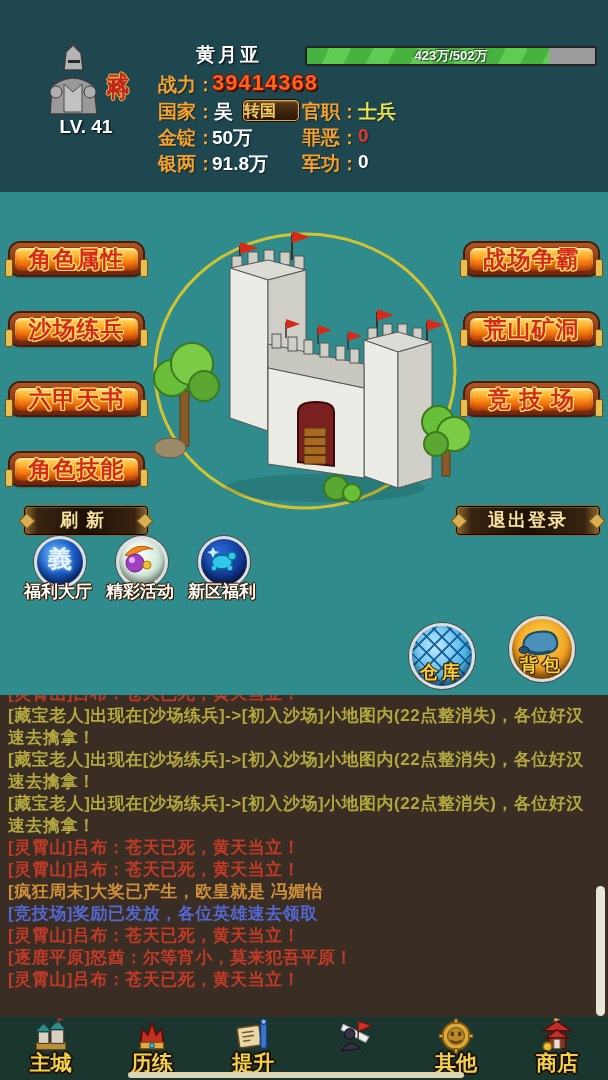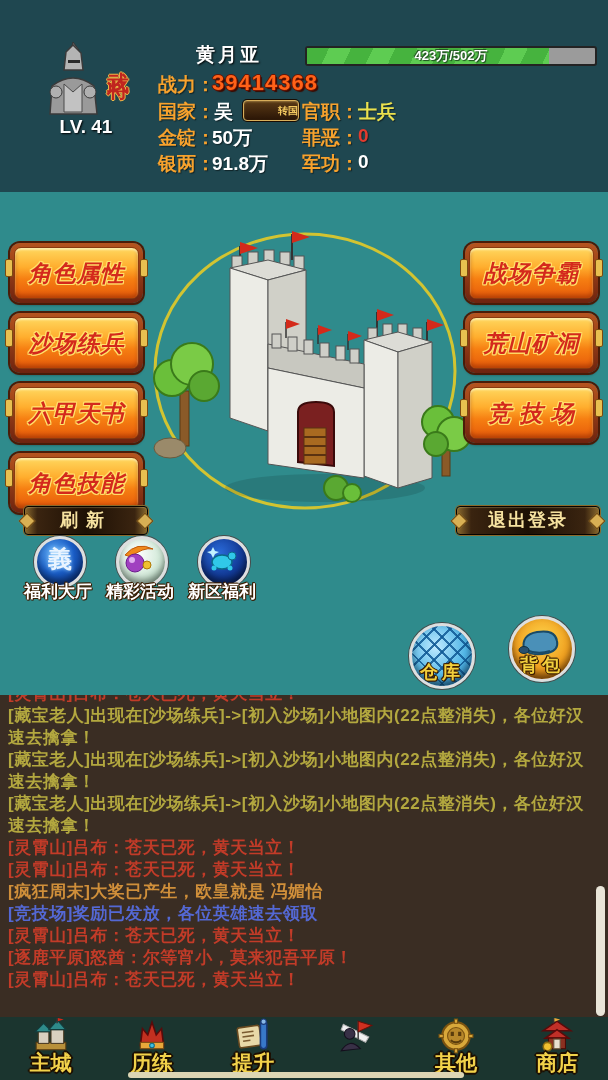--- a/index.html
+++ b/index.html
@@ -16,26 +16,26 @@
   .xpfill{height:100%;background:repeating-linear-gradient(115deg,#46b33e 0 20px,#5ecc52 20px 40px);}
   .xptext{position:absolute;left:0;top:0;width:100%;height:16px;line-height:16px;text-align:center;font-size:13px;font-weight:bold;color:#fff;
     text-shadow:1px 1px 1px #1d4a1d,-1px -1px 1px #1d4a1d;}
   .stat{position:absolute;font-size:19px;font-weight:bold;white-space:nowrap;}
   .lab{color:#f7a22d;text-shadow:1px 1px 1px rgba(0,0,0,.5);}
   .val{color:#fff;text-shadow:1px 1px 1px rgba(0,0,0,.5);}
   .val-yellow{color:#ece24e;}
   .val-red{color:#e23b2e;}
   .power-val{font-size:22px;letter-spacing:1px;color:#ff6218;
     text-shadow:1px 0 #6e1402,-1px 0 #6e1402,0 1px #6e1402,0 -1px #6e1402,2px 2px 1px #3a0a00;}
-  .transfer-btn{position:absolute;left:243px;top:100px;width:54px;height:19px;line-height:19px;text-align:right;
-    background:linear-gradient(#5a3a16,#2a1506);border:1px solid #d8ae5a;border-radius:4px;color:#f3c960;font-size:10px;font-weight:bold;
+  .transfer-btn{position:absolute;left:243px;top:100px;width:54px;height:19px;line-height:19px;text-align:left;
+    background:linear-gradient(#5a3a16,#2a1506);border:1px solid #d8ae5a;border-radius:4px;color:#f3c960;font-size:16px;font-weight:bold;
     box-shadow:0 0 0 1px #1a0c02, inset 0 1px 2px rgba(255,220,120,.35);cursor:pointer;}
   
-  .mb{position:absolute;width:133px;height:60px;border-radius:10px;background:linear-gradient(#b5541f,#6e230f);
-    box-shadow:0 0 0 2px #4a1c08,0 2px 3px rgba(0,0,0,.4);padding:0;cursor:pointer;font-style:italic;}
+  .mb{position:absolute;width:133px;height:32px;border-radius:10px;background:linear-gradient(#b5541f,#6e230f);
+    box-shadow:0 0 0 2px #4a1c08,0 2px 3px rgba(0,0,0,.4);padding:0;cursor:pointer;}
   .mb:before,.mb:after{content:"";position:absolute;top:16px;width:6px;height:16px;background:#e8c050;border:1px solid #7a4a10;border-radius:2px;}
   .mb:before{left:-5px;} .mb:after{right:-5px;}
   .mb .inner{position:absolute;left:4px;top:4px;right:4px;bottom:4px;border-radius:7px;border:1px solid #8a3a10;
     background:linear-gradient(180deg,#ffd75e 0%,#ffae2e 38%,#f67f12 62%,#e65a0a 100%);
     box-shadow:inset 0 2px 2px rgba(255,255,220,.6), inset 0 -3px 4px rgba(120,30,0,.45);
     display:flex;align-items:center;justify-content:center;}
   .mb .lbl{font-size:23px;font-weight:bold;color:#d4291c;letter-spacing:1px;
     text-shadow:1px 0 #ffe06a,-1px 0 #ffe06a,0 1px #ffe06a,0 -1px #ffe06a,1px 1px #ffe06a,-1px -1px #ffe06a,1px -1px #ffe06a,-1px 1px #ffe06a;}
   
   .sb{position:absolute;height:27px;line-height:27px;text-align:center;cursor:pointer;

